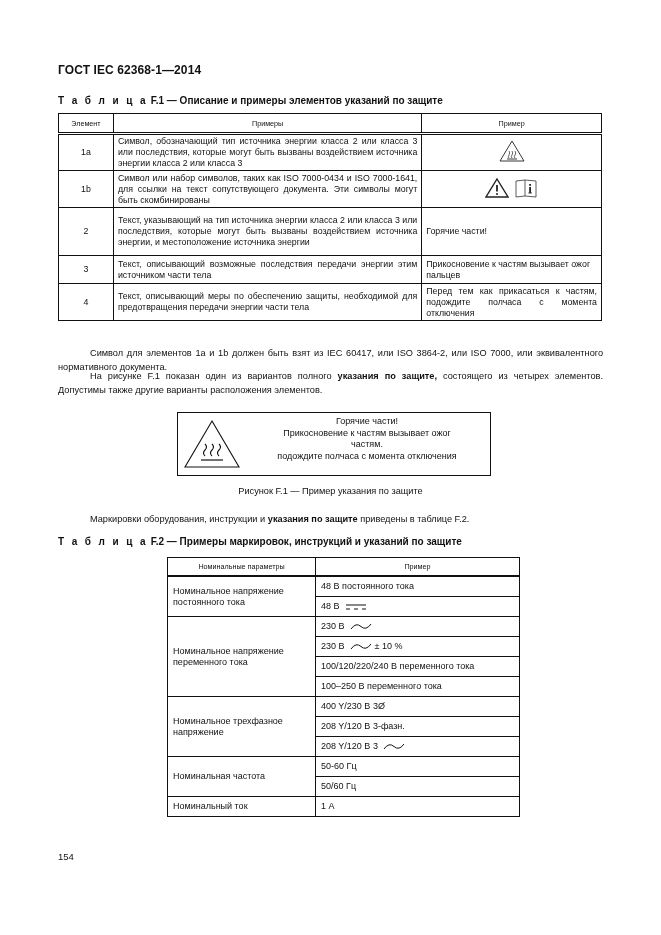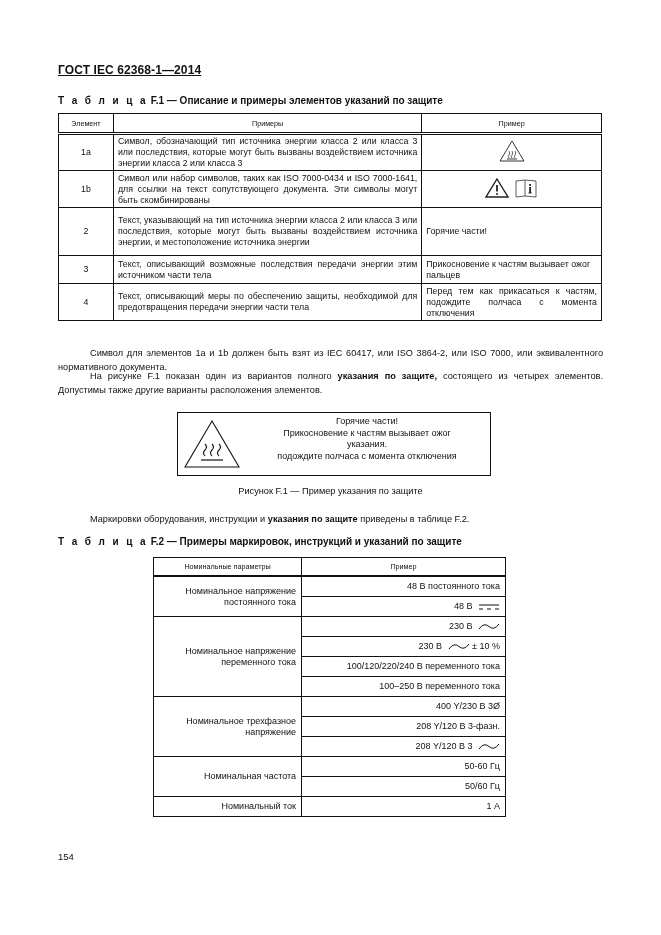--- a/index.html
+++ b/index.html
@@ -1,40 +1,40 @@
 <!DOCTYPE html>
 <html><head>
 <meta charset="utf-8">
 <style>
   html, body { margin: 0; padding: 0; background: #ffffff; }
   body { width: 661px; height: 935px; position: relative; overflow: hidden;
          font-family: "Liberation Sans", sans-serif; color: #111; }
   .abs { position: absolute; }
-  .doc-header { left: 58px; top: 63px; font-weight: bold; font-size: 12px; letter-spacing: 0.1px; text-decoration: underline; }
+  .doc-header { left: 58px; top: 63px; font-weight: bold; font-size: 12px; letter-spacing: 0.1px; }
   .caption { font-size: 10px; white-space: nowrap; font-weight: bold; }
   .spaced { letter-spacing: 2.4px; }
   table { border-collapse: collapse; position: absolute; font-size: 8.8px; line-height: 11px; }
   td, th { border: 1px solid #111; padding: 1px 4px; vertical-align: middle; }
   th { font-weight: normal; font-size: 7.2px; text-align: center; height: 16px; }
   .t1 { left: 58px; top: 113px; width: 544px; }
   .t1 thead tr th { border-bottom: 3px double #111; }
   .t1 .c-el { width: 46px; text-align: center; }
   .t1 .c-desc { width: 300px; text-align: justify; }
   .t1 .c-ex { width: 171px; }
   .t1 .sym { text-align: center; }
   .para { font-size: 9.2px; line-height: 14px; left: 58px; width: 545px; text-align: justify; }
   .para .ind { display: inline-block; width: 32px; }
   .fig-box { left: 177px; top: 412px; width: 312px; height: 62px; border: 1px solid #111; }
   .fig-text { position: absolute; left: 70px; right: 4px; top: 3px; font-size: 9px; line-height: 11.5px; text-align: center; }
   .fig-icon { position: absolute; left: 5px; top: 6px; }
   .fig-cap { left: 0; width: 661px; top: 486px; text-align: center; font-size: 9.2px; }
-  .t2 { left: 153px; top: 557px; width: 353px; font-size: 9px; }
+  .t2 { left: 167px; top: 557px; width: 353px; font-size: 9px; }
   .t2 thead tr th { border-bottom: 2px solid #111; height: 15px; }
   .t2 .c-par { width: 137px; }
-  .t2 td { height: 19px; padding: 0 5px; text-align: right; }
+  .t2 td { height: 19px; padding: 0 5px; }
   .wave { display: inline-block; vertical-align: middle; margin-left: 3px; }
   .page-num { left: 58px; top: 851px; font-size: 9.5px; }
 </style>
 </head>
 <body>
 
 <div class="abs doc-header">ГОСТ IEC 62368-1—2014</div>
 
 <div class="abs caption" style="left:58px; top:95px;">
   <span class="spaced">Т а б л и ц а</span>
@@ -107,21 +107,21 @@
 
 <div class="abs fig-box">
   <svg class="fig-icon" width="58" height="50" viewBox="0 0 58 50">
     <path d="M29 2 L56 48 L2 48 Z" fill="none" stroke="#111" stroke-width="1.1"></path>
     <path d="M22 25 q3 3 0 6 q-3 3 0 6 M29 25 q3 3 0 6 q-3 3 0 6 M36 25 q3 3 0 6 q-3 3 0 6" fill="none" stroke="#111" stroke-width="1.1"></path>
     <line x1="18" y1="41" x2="40" y2="41" stroke="#111" stroke-width="1.2"></line>
   </svg>
   <div class="fig-text">
     <div>Горячие части!</div>
     <div>Прикосновение к частям вызывает ожог</div>
-    <div>указания.</div>
+    <div>частям.</div>
     <div>подождите полчаса с момента отключения</div>
   </div>
 </div>
 <div class="abs fig-cap">Рисунок F.1 — Пример указания по защите</div>
 
 <div class="abs para" style="top:512px;">
   <span class="ind"></span><span>Маркировки оборудования, инструкции и</span>
   <b>указания по защите</b>
   <span>приведены в таблице F.2.</span>
 </div>

